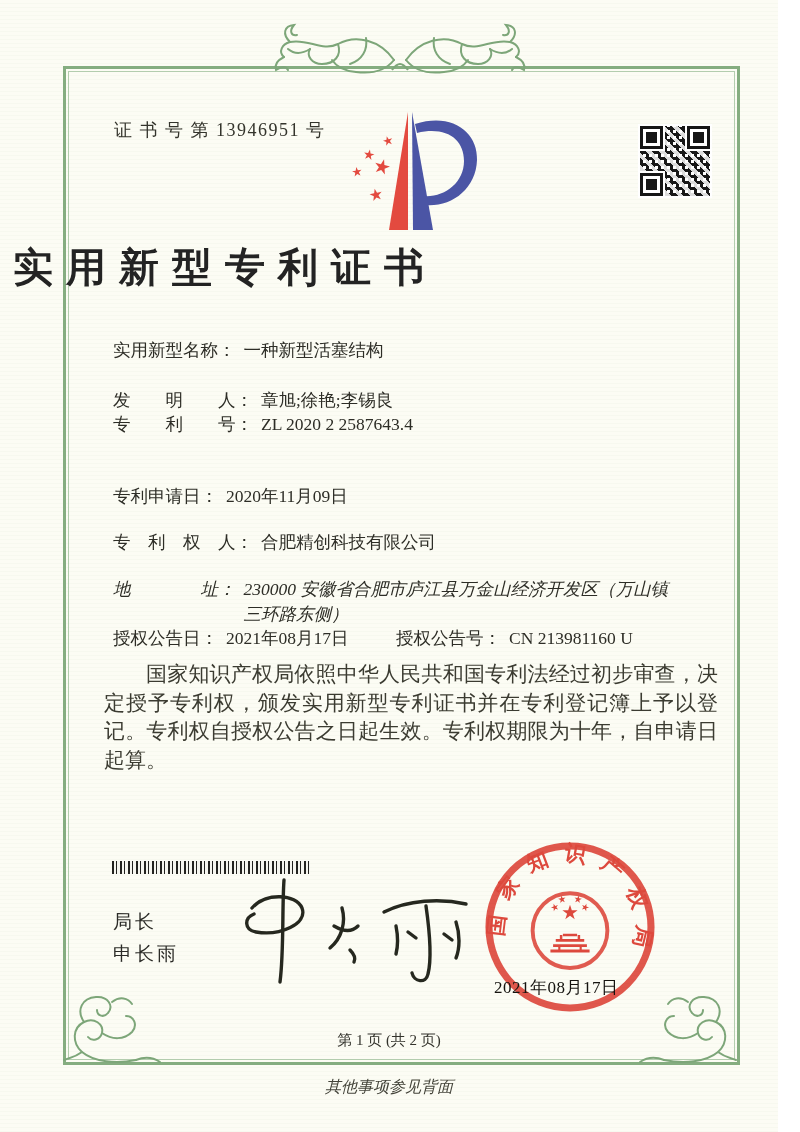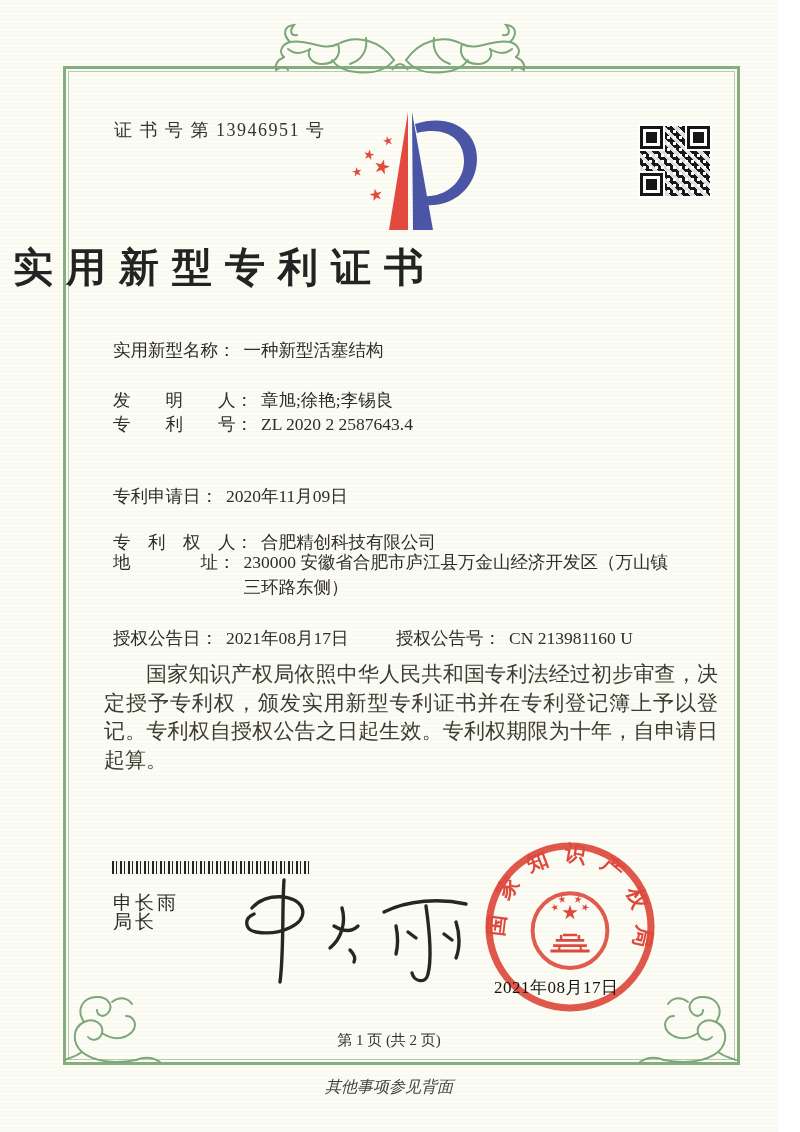--- a/index.html
+++ b/index.html
@@ -25,34 +25,34 @@
       repeating-linear-gradient(0deg,#181818 0 3px,#ffffff 3px 6px);}
   .qr .f{position:absolute;width:17px;height:17px;border:3px solid #161616;background:#fff;box-shadow:0 0 0 2px #ffffff;}
   .qr .f::after{content:"";position:absolute;inset:3px;background:#161616;}
   .qr .f1{left:2px;top:2px}.qr .f2{right:2px;top:2px}.qr .f3{left:2px;bottom:2px}
   .title{position:absolute;left:0;top:240px;width:100%;text-align:left;
     font-size:40px;font-weight:600;letter-spacing:13px;text-indent:13px;color:#232323;z-index:3;}
   
   .row{position:absolute;left:113px;font-size:17.5px;white-space:nowrap;color:#2d2d26;z-index:3;}
   .row .val{margin-left:8px;}
   .r0{top:338px}.r1{top:388px}.r2{top:412px}.r3{top:484px}.r4{top:530px}
-  .r5{top:550px;white-space:normal;}
+  .r5{top:577px;white-space:normal;font-style:italic;}
   .r6{top:626px}
   .r5 .vwrap{display:inline-block;vertical-align:top;line-height:25px;margin-left:8px;}
   .g2{position:absolute;left:283px;top:0;}
   
   .par{position:absolute;left:104px;width:614px;font-size:21px;line-height:28.5px;
     color:#3b3b31;text-align:justify;text-indent:2em;z-index:3;}
   .p1{top:660px}.p2{top:735px}
   
   .barcode{position:absolute;left:112px;top:861px;width:198px;height:13px;z-index:3;
     background:repeating-linear-gradient(90deg,#23231f 0 2px,#f6f6ef 2px 4px,#23231f 4px 5px,#f6f6ef 5px 8px);}
   .dtitle,.dname{position:absolute;left:113px;font-size:19px;letter-spacing:3px;color:#2b2b27;
     font-family:"Liberation Sans","DejaVu Sans",sans-serif;z-index:3;}
-  .dtitle{top:909px}.dname{top:890px}
+  .dtitle{top:909px}.dname{top:941px}
   .sig{position:absolute;left:222px;top:874px;z-index:4;}
   .seal{position:absolute;left:481px;top:838px;z-index:3;mix-blend-mode:multiply;}
   .sealdate{position:absolute;left:494px;top:976px;font-size:17px;letter-spacing:0.5px;color:#15130f;z-index:6;}
   .pageno{position:absolute;left:0;top:1031px;width:100%;text-align:center;font-size:15px;color:#33332c;z-index:3;}
   .backnote{position:absolute;left:0;top:1077px;width:100%;text-align:center;font-size:16px;
     font-style:italic;color:#44443a;z-index:3;}
 </style>
 </head>
 <body>
 

